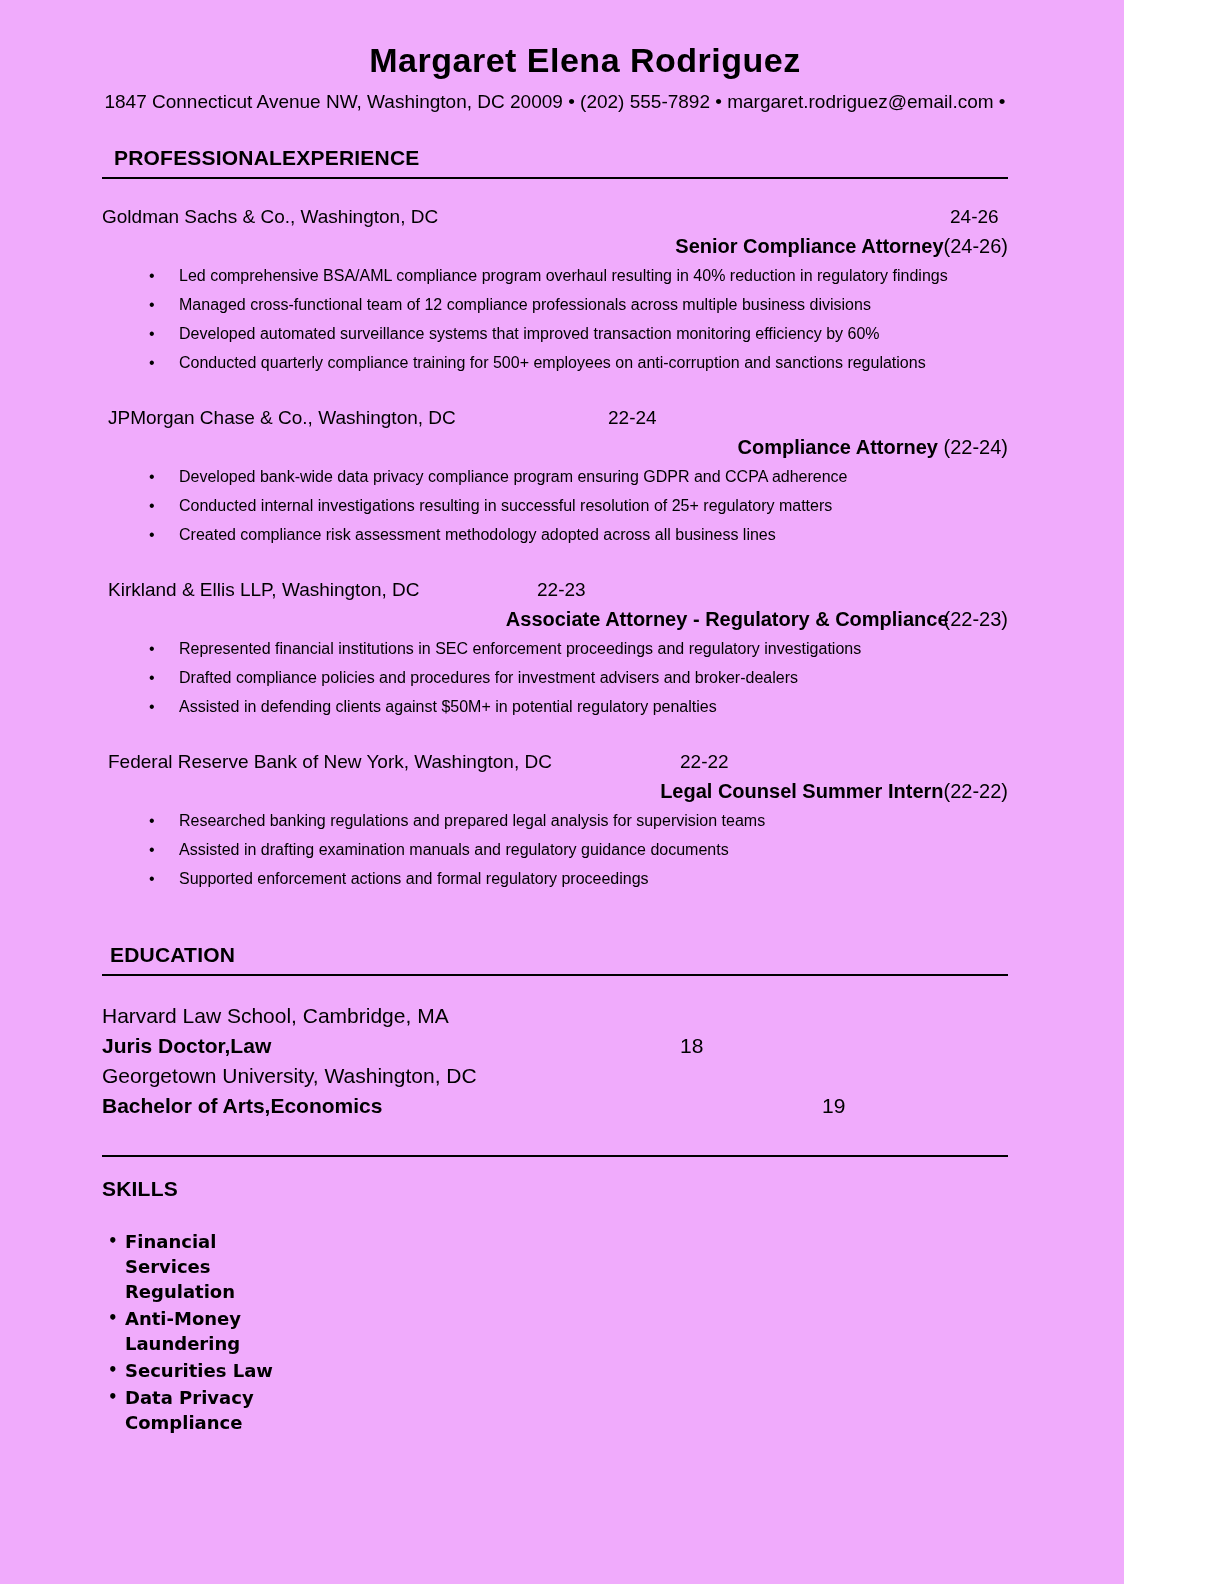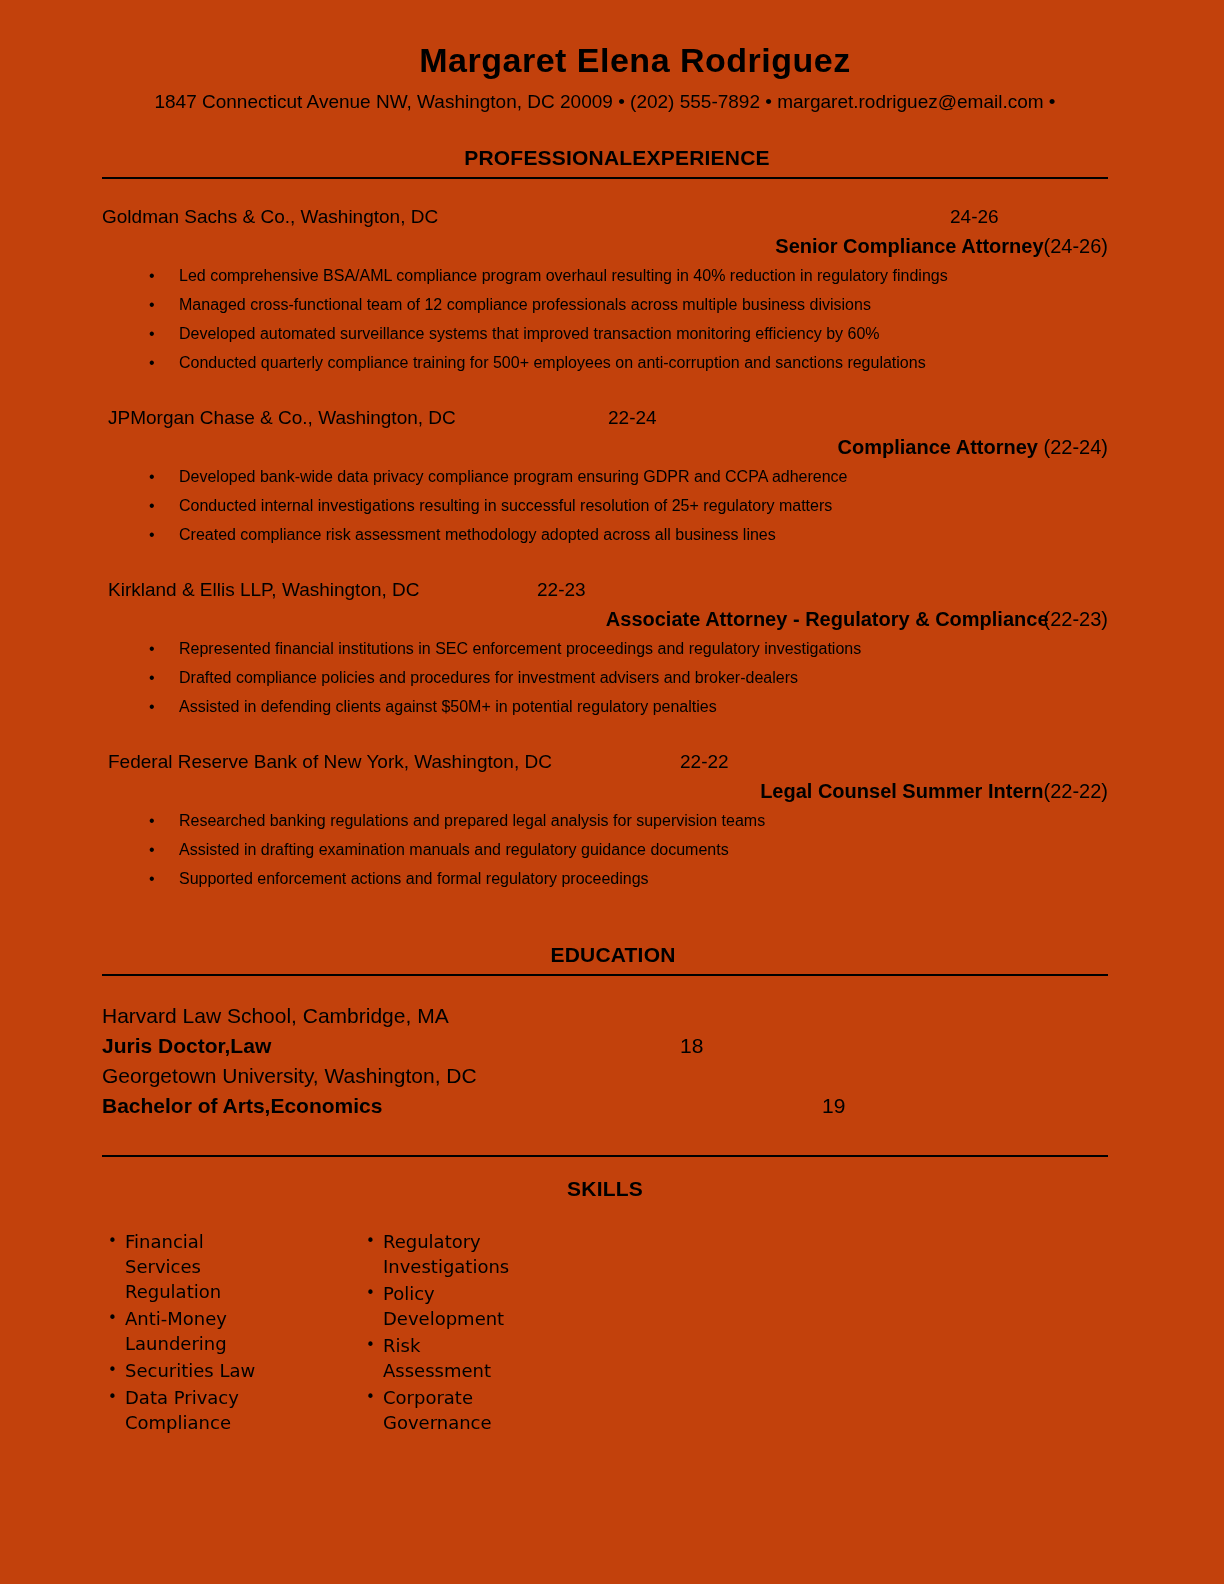--- a/index.html
+++ b/index.html
@@ -1,30 +1,30 @@
 <!DOCTYPE html>
 <html><head>
 <meta charset="utf-8">
 <style>
   * { margin:0; padding:0; box-sizing:border-box; }
   html,body { background:#ffffff; }
   .page {
-    width:1224px; height:1584px; background:#c2410c; color:#000;
+    width:1124px; height:1584px; background:#f0abfc; color:#000;
     font-family:"Liberation Sans", sans-serif;
     padding:42px 116px 0 102px; overflow:hidden; position:relative;
   }
   
   .name {
     font-size:34px; font-weight:bold; text-align:center;
     transform:translateX(30px); letter-spacing:0.5px; line-height:1.1;
   }
   .contact { font-size:19px; text-align:center; margin-top:12px; }
 
   
-  .section-title { font-size:21px; font-weight:bold; text-align:center; letter-spacing:0.2px; }
+  .section-title { font-size:21px; font-weight:bold; letter-spacing:0.2px; }
   .rule { border:none; border-top:2px solid #000; margin:7px 0 0 0; width:100%; }
 
   
   .exp-title { margin-top:33px; transform:translateX(12px); }
   .entries { margin-top:25px; }
   .entry + .entry { margin-top:30px; }
   .entry-company-line { position:relative; font-size:19px; line-height:25px; }
   .entry:nth-child(n+2) .entry-company { padding-left:6px;margin-top:32px; }
   .entry-date { position:absolute; top:0; }
   .entry:nth-child(1) .entry-date { left:848px; }
@@ -50,21 +50,21 @@
   .edu-entry:nth-child(2) .edu-year { left:720px; }
 
   
   .skills-rule { margin-top:34px; }
   .skills-title { margin-top:20px; transform:translateX(0); }
   .skills-cols { display:flex; margin-top:28px; font-family:"DejaVu Sans", sans-serif; font-size:18px; }
   .skills-col { list-style:none; }
   .skills-col.c0 { margin-left:5px; width:258px; }
   .skills-col.c1 { width:200px; }
   .skills-col li { position:relative; padding-left:18px; line-height:25px; margin-bottom:2px; }
-  .skills-col.c0 li { max-width:178px; }
+  .skills-col.c0 li { max-width:178px;font-weight:bold; }
   .skills-col.c1 li { max-width:148px; }
   .skills-col li::before { content:"•"; position:absolute; left:1px; top:0; font-size:15px; }
 </style>
 </head>
 <body>
 
 <div class="page">
 
   <h1 class="name">Margaret Elena Rodriguez</h1>
   <div class="contact">1847 Connecticut Avenue NW, Washington, DC 20009 • (202) 555-7892 • margaret.rodriguez@email.com •</div>
@@ -162,22 +162,16 @@
   <section>
     <hr class="rule skills-rule">
     <h2 class="section-title skills-title">SKILLS</h2>
     <div class="skills-cols">
       <ul class="skills-col c0">
         <li>Financial Services Regulation</li>
         <li>Anti-Money Laundering</li>
         <li>Securities Law</li>
         <li>Data Privacy Compliance</li>
       </ul>
-      <ul class="skills-col c1">
-        <li>Regulatory Investigations</li>
-        <li>Policy Development</li>
-        <li>Risk Assessment</li>
-        <li>Corporate Governance</li>
-      </ul>
     </div>
   </section>
 
 </div>
 
 </body></html>

